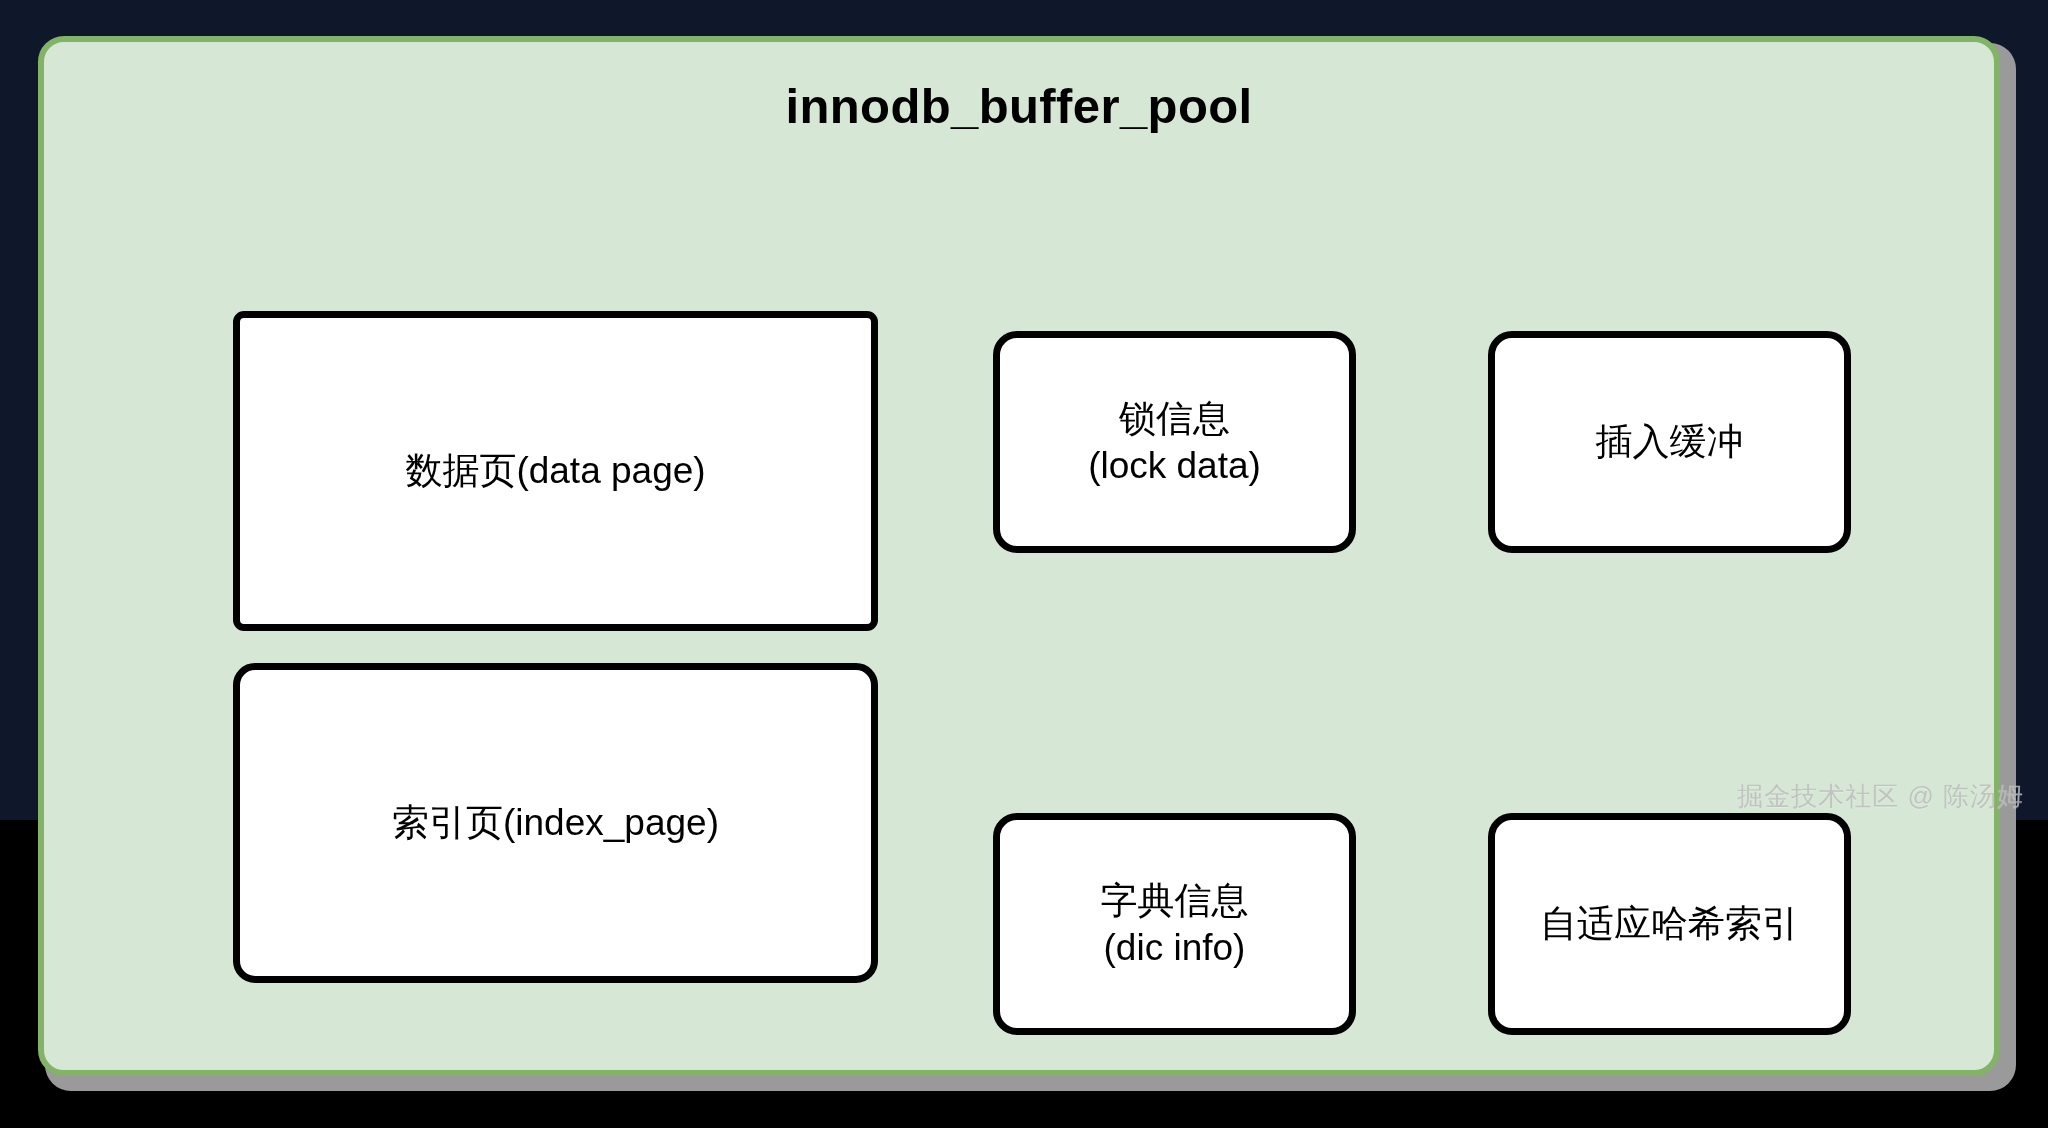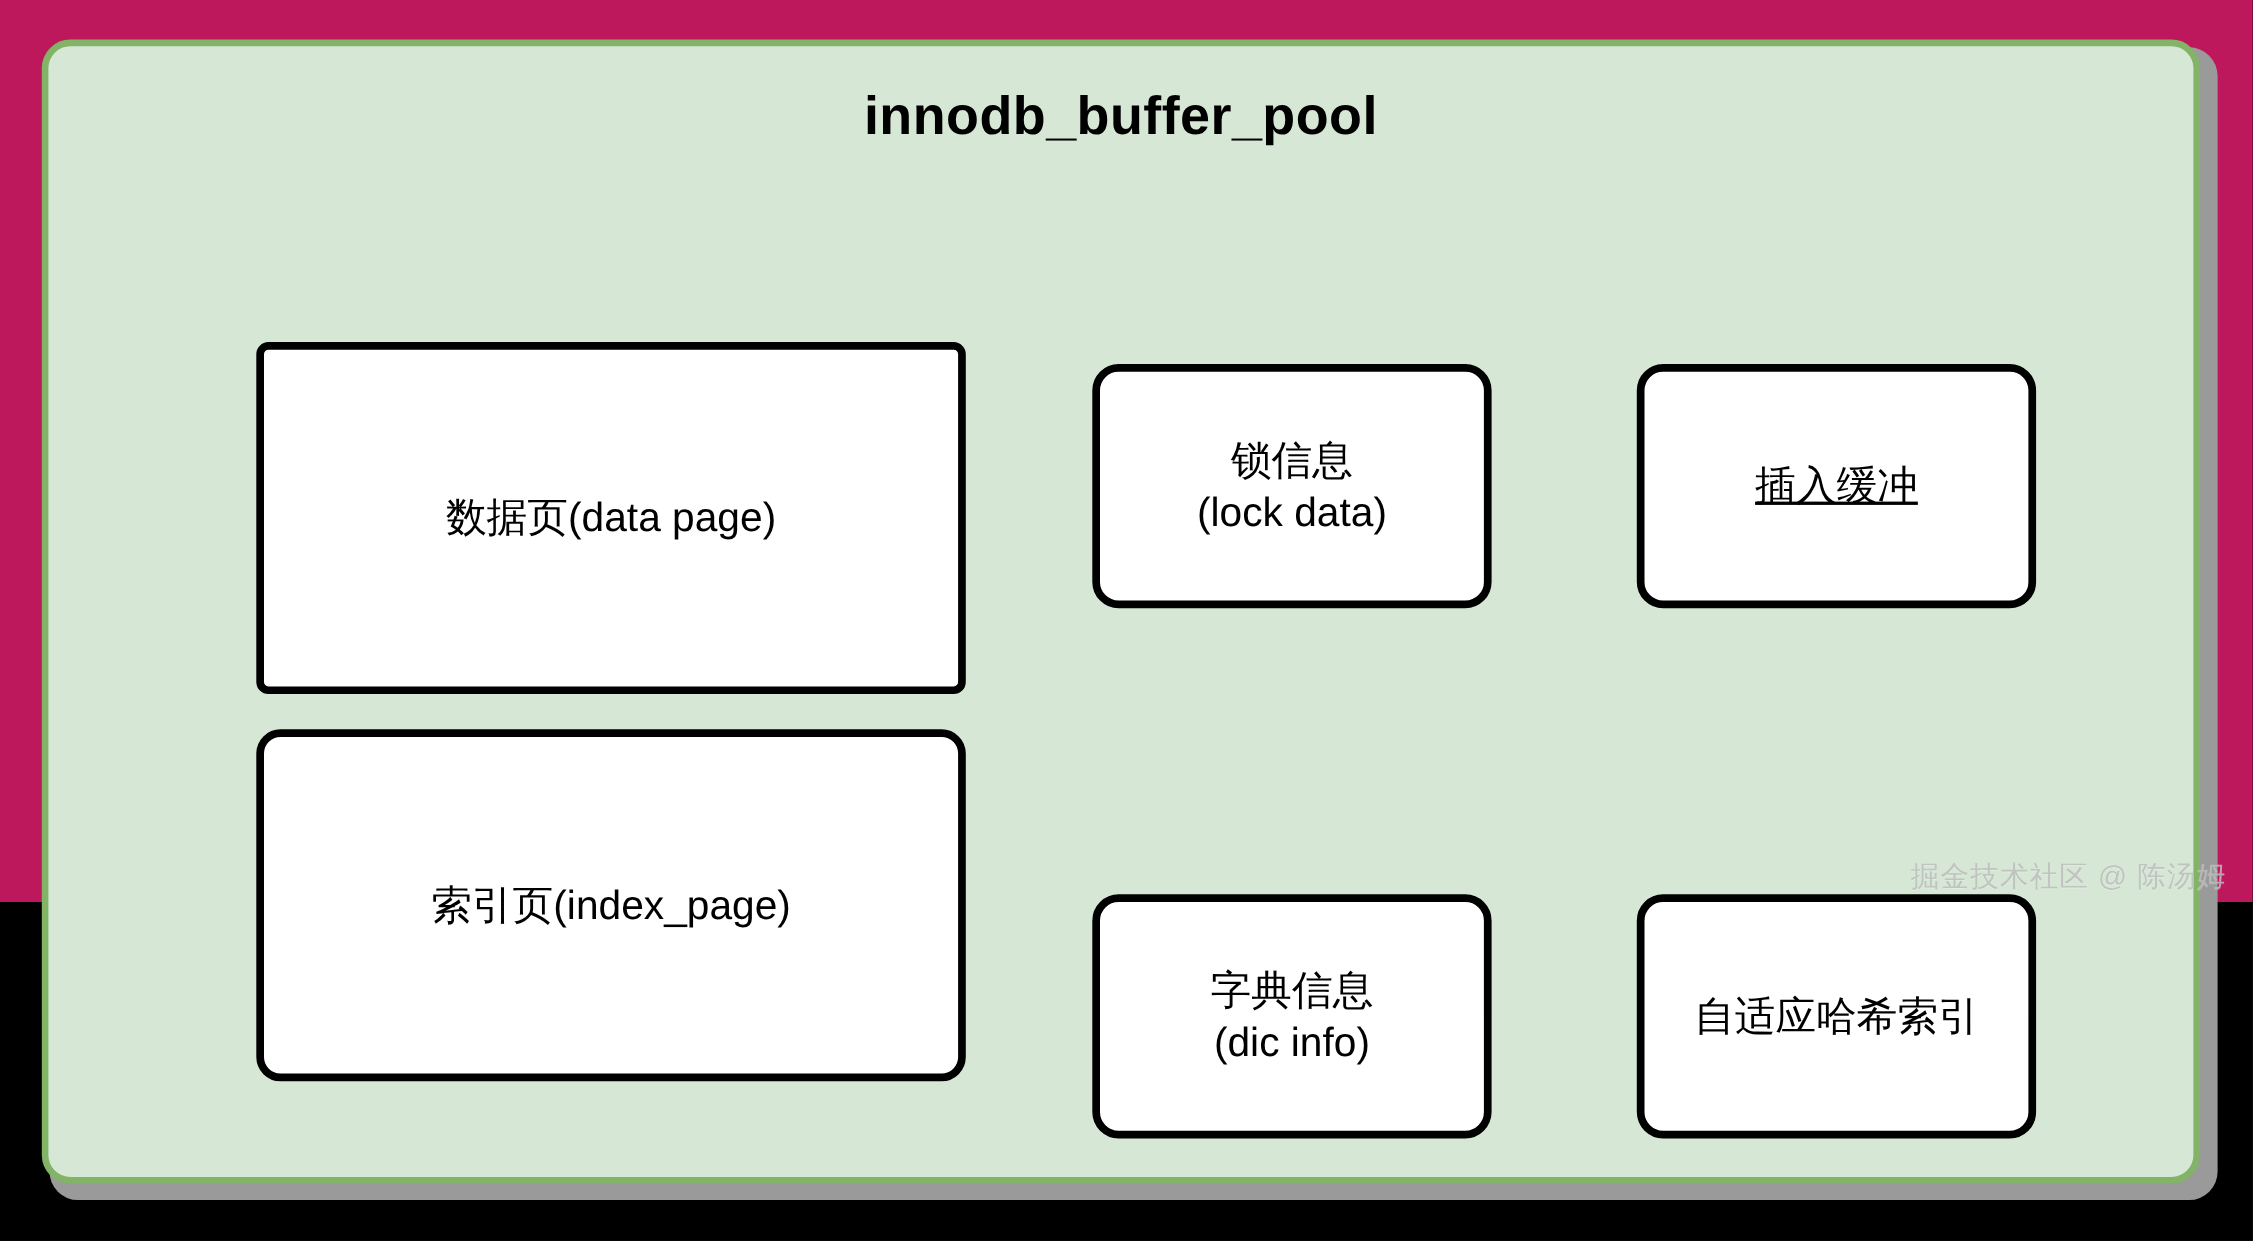--- a/index.html
+++ b/index.html
@@ -16,21 +16,21 @@
     position: relative;
   }
 
   
   #canvas {
     position: absolute;
     left: 0;
     top: 0;
     width: 2048px;
     height: 820px;
-    background: #be185d;
+    background: #0f172a;
   }
 
   
   .pool-shadow {
     position: absolute;
     left: 45px;
     top: 43px;
     width: 1971px;
     height: 1048px;
     background: #9a9a9a;
@@ -86,21 +86,21 @@
   }
 
   
   .node.tall   { width: 645px; height: 320px; }
   
   .node.small  { width: 363px; height: 222px; border-radius: 24px; }
 
   
   .pos-data-page      { left: 167px;  top: 269px; border-radius: 11px; }
   .pos-lock-info      { left: 927px;  top: 289px; }
-  .pos-insert-buffer  { left: 1422px; top: 289px; text-decoration: underline; }
+  .pos-insert-buffer  { left: 1422px; top: 289px; }
   
   .pos-index-page     { left: 167px;  top: 621px; align-items: center; }
   .pos-dic-info       { left: 927px;  top: 771px; }
   .pos-adaptive-hash  { left: 1422px; top: 771px; }
 
   
   .watermark {
     position: absolute;
     right: 24px;
     bottom: 6px;

